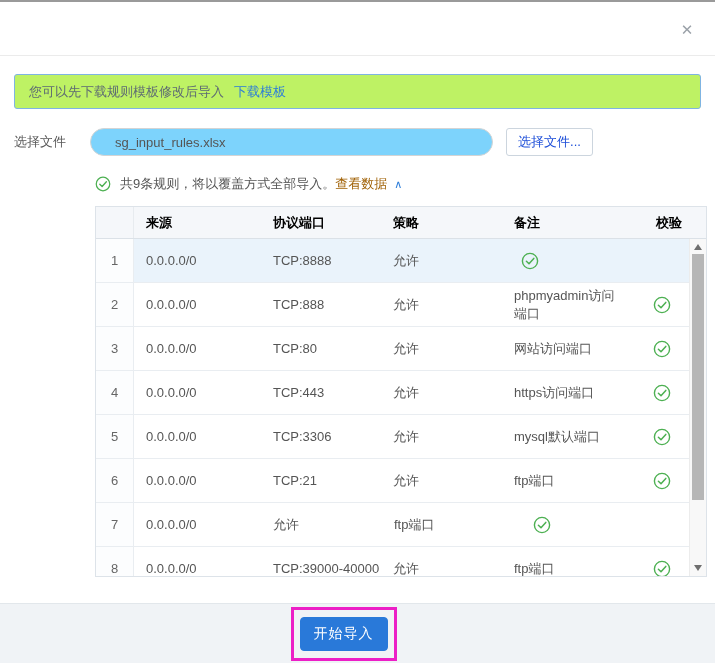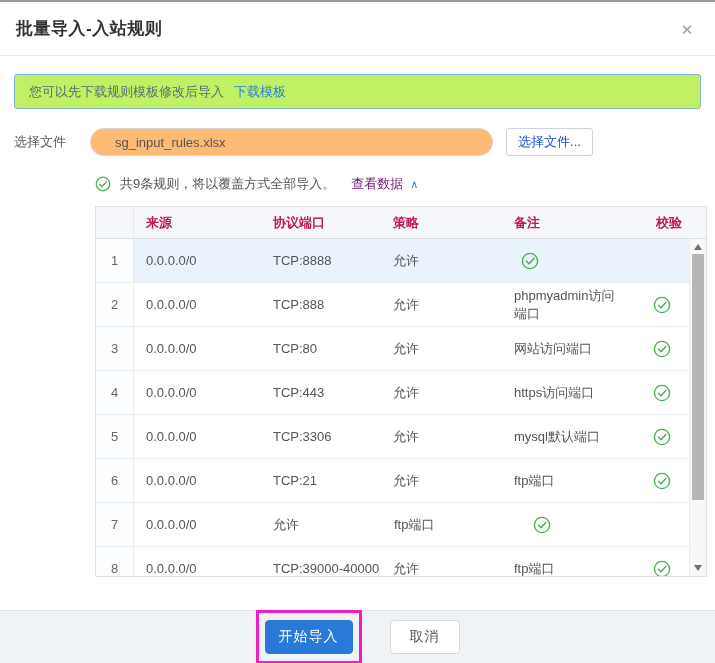--- a/index.html
+++ b/index.html
@@ -21,35 +21,35 @@
 
   
   .banner { height:35px; background:#bef264; border:1px solid #7fb4e2; border-radius:3px;
     display:flex; align-items:center; padding:0 14px; font-size:13px; color:#5d6a73; margin-bottom:19px; }
   .banner-link { color:#2b7cd9; margin-left:10px; text-decoration:none; cursor:pointer; }
 
   
   .file-row { display:flex; align-items:center; margin-bottom:19px; }
   .file-label { width:76px; font-size:13px; color:#595959; }
   .file-input { width:403px; height:28px; border:1px solid #d4d4d4; border-radius:14px;
-    padding:0 24px; font-size:13px; color:#555; outline:none; background:#fdba74; }
+    padding:0 24px; font-size:13px; color:#555; outline:none; background:#7dd3fc; }
   .choose-btn { margin-left:13px; width:87px; height:28px; background:#fff;
     border:1px solid #ccd5de; border-radius:3px; color:#1d4ed8; font-size:13px; cursor:pointer; }
 
   
   .notice { margin-left:81px; display:flex; align-items:center; font-size:13px;
     color:#555; margin-bottom:13px; }
   .notice svg { margin-right:9px; flex:none; }
-  .notice-link { color:#701a75; margin-left:16px; text-decoration:none; cursor:pointer; }
+  .notice-link { color:#a16207; text-decoration:none; cursor:pointer; }
   .chevron-up { color:#2b7cd9; margin-left:7px; font-size:11px; cursor:pointer; }
 
   
   .table-wrap { margin-left:81px; width:612px; border:1px solid #dde3e9; background:#fff; }
   .thead { display:flex; height:32px; background:#f5f7fa; border-bottom:1px solid #dbe1e7;
-    align-items:center; font-size:13px; font-weight:bold; color:#be185d; }
+    align-items:center; font-size:13px; font-weight:bold; color:#000000; }
   .th { padding-left:12px; }
   .th-idx   { width:38px; padding:0; border-right:1px solid #e7ebef; height:100%; }
   .th-src   { width:127px; }
   .th-port  { width:120px; }
   .th-pol   { width:121px; }
   .th-rem   { width:132px; }
   .th-chk   { width:70px; padding:0; text-align:center; }
 
   .tbody { position:relative; height:337px; overflow:hidden; }
   .rows { width:593px; }
@@ -66,39 +66,38 @@
 
   
   .scrollbar { position:absolute; top:0; right:0; width:17px; height:100%;
     background:#f8f8f8; border-left:1px solid #ececec; cursor:pointer; }
   .sb-arrow { position:absolute; left:4px; width:0; height:0; }
   .sb-up   { top:5px;    border-left:4px solid transparent; border-right:4px solid transparent; border-bottom:6px solid #6f6f6f; }
   .sb-down { bottom:5px; border-left:4px solid transparent; border-right:4px solid transparent; border-top:6px solid #6f6f6f; }
   .sb-thumb { position:absolute; top:15px; left:2px; width:12px; height:246px; background:#b6b6b6; }
 
   
-  .footer { position:absolute; left:0; right:0; bottom:0; height:53px;
+  .footer { position:absolute; left:0; right:0; bottom:0; height:60px;
     background:#f0f3f6; border-top:1px solid #e2e7eb;
     display:flex; align-items:center; justify-content:center; }
   .annot-box { border:3px solid #ec1fc6; padding:7px 6px; background:transparent; margin-right:28px; }
   .btn { font-size:14px; border-radius:4px; cursor:pointer; letter-spacing:1px; }
   .btn-confirm { width:88px; height:34px; background:#2979d9; border:1px solid #2979d9; color:#fff; }
   .btn-cancel  { width:70px; height:34px; background:#fff; border:1px solid #d9d9d9; color:#555; }
 
   svg.badge { display:block; }
 </style>
 </head>
 <body>
 
 <div class="top-edge"></div>
 
 <div>
 
   <div class="dlg-header">
-    <span class="dlg-title">批量导入-入站规则</span>
     <span class="dlg-close">✕</span>
   </div>
 
   <div class="content">
 
     <div class="banner">
       <span>您可以先下载规则模板修改后导入</span>
       <a class="banner-link">下载模板</a>
     </div>
 
@@ -241,16 +240,15 @@
         </div>
       </div>
     </div>
 
   </div>
 
   <div class="footer">
     <div class="annot-box">
       <button class="btn btn-confirm">开始导入</button>
     </div>
-    <button class="btn btn-cancel">取消</button>
   </div>
 
 </div>
 
 </body></html>

